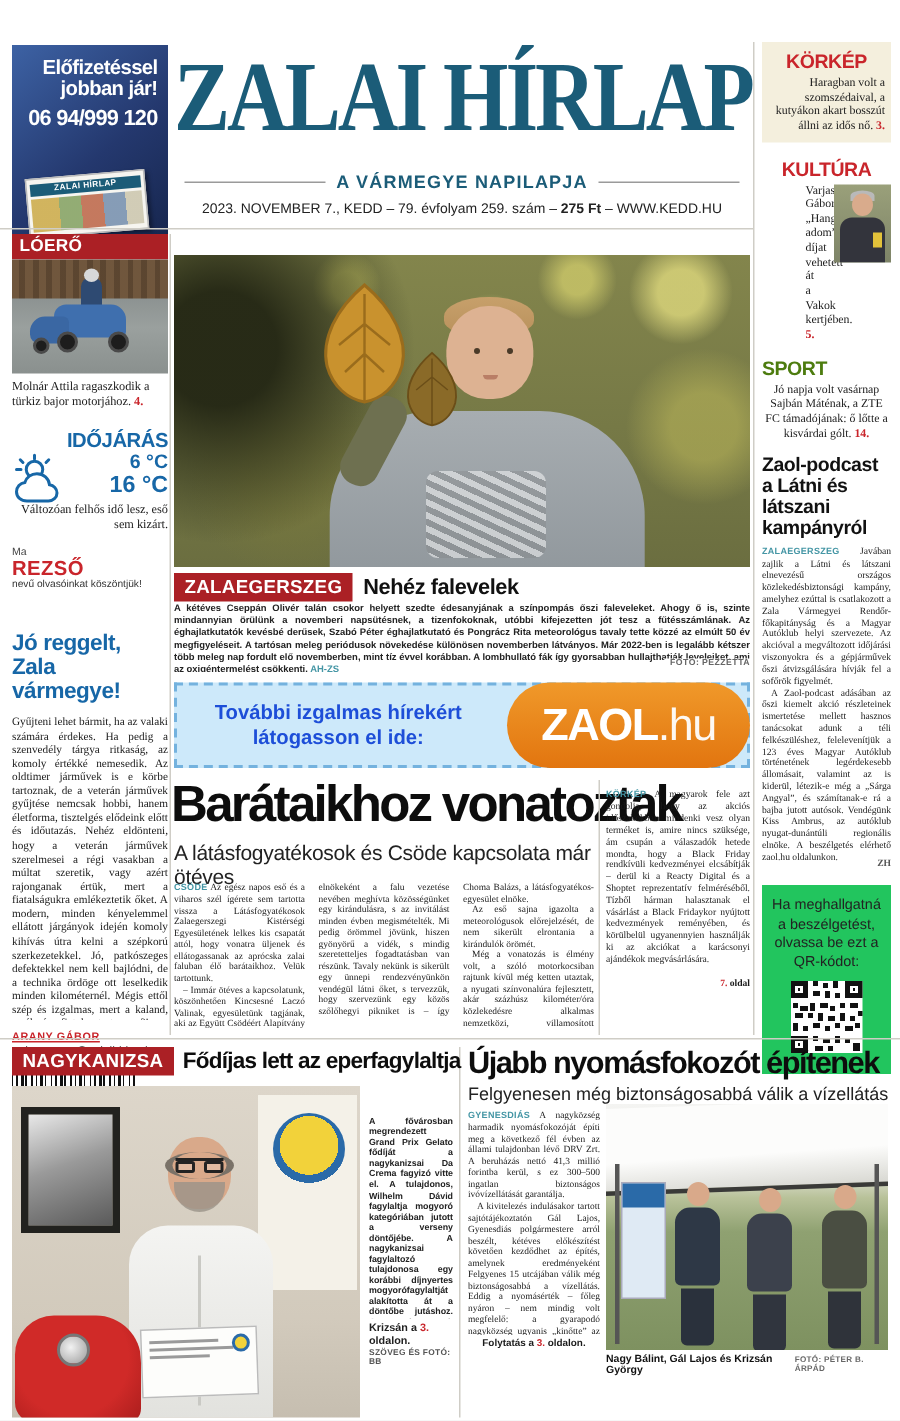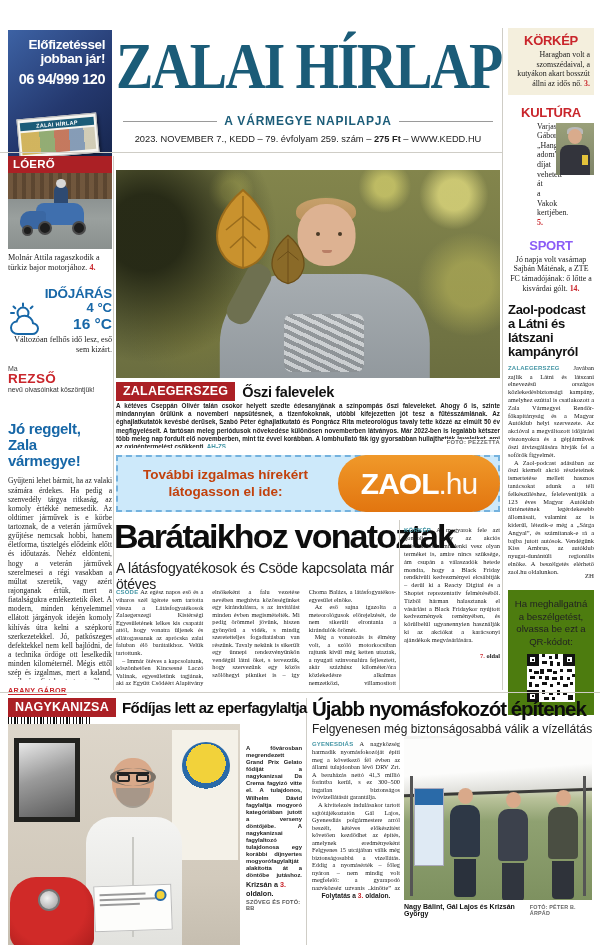--- a/index.html
+++ b/index.html
@@ -25,35 +25,35 @@
   .mast-tagline { position:absolute; top:84px; left:0; width:100%; display:flex; align-items:center; }
   .mast-tagline .line { flex:1; height:1px; background:#9a9a9a; margin:0 7px; }
   .mast-tagline .tag { color:#1b5c78; font-weight:bold; font-size:12px; letter-spacing:.8px; }
   .dateline { position:absolute; top:104px; left:0; width:100%; text-align:center; font-size:9.3px; color:#222; }
   .dateline b { font-weight:bold; }
 
   
   .right-rail { left:508px; top:28px; width:86px; height:662px; }
   .rail-box { background:#f4efdd; padding:5px 4px 6px; }
   .rail-h-red { color:#c9252b; font-weight:bold; font-size:13px; text-align:center; letter-spacing:-.3px; }
-  .rail-h-blue { color:#8b5cf6; font-weight:bold; font-size:13px; text-align:center; letter-spacing:-.3px; }
+  .rail-h-blue { color:#4d7c0f; font-weight:bold; font-size:13px; letter-spacing:-.3px; }
   .rail-teaser { font-family:"Liberation Serif",serif; font-size:7.9px; line-height:1.22; text-align:right; margin-top:2px; color:#1a1a1a; }
   .kultura-wrap { position:relative; margin-top:10px; }
   .kultura-photo { position:absolute; right:0; top:18px; width:38px; height:52px; background:linear-gradient(180deg,#9aa07a,#7e8468); overflow:hidden; }
   .kultura-suit { position:absolute; bottom:0; left:4px; width:30px; height:30px; background:#33343c; border-radius:8px 8px 0 0; }
   .kultura-head { position:absolute; top:6px; left:12px; width:14px; height:15px; background:#d9ab8c; border-radius:50%; }
   .kultura-hair { position:absolute; top:4px; left:11px; width:16px; height:7px; background:#b9b9b9; border-radius:50% 50% 0 0; }
   .kultura-book { position:absolute; bottom:10px; right:6px; width:6px; height:10px; background:#e3c23a; }
   .kultura-teaser { padding-right:60px;margin-left:29px; }
   .podcast-h { font-weight:bold; font-size:13px; line-height:1.08; letter-spacing:-.3px; margin:10px 0 5px; color:#111; }
   .podcast-body { position:relative; font-family:"Liberation Serif",serif; font-size:6.4px; line-height:1.22; text-align:justify; height:216px; overflow:hidden; }
   .podcast-body p + p { text-indent:6px; }
   .lead-in { font-family:"Liberation Sans",sans-serif; font-weight:bold; font-size:6px; color:#4596a5; letter-spacing:.2px; }
   .sign-end { position:absolute; right:0; bottom:0; background:#fff; padding-left:3px; font-weight:bold; color:#555; font-size:6.4px; }
-  .qr-box { background:#4d7c0f; margin-top:10px; padding:8px 5px 9px; text-align:center; }
+  .qr-box { background:#22c55e; margin-top:10px; padding:8px 5px 9px; text-align:center; }
   .qr-text { font-size:9.6px; line-height:1.3; color:#222; }
   .qr-svg { margin-top:6px; }
 
   
   .left-rail { left:8px; top:156px; width:104px; height:534px; }
   .tag-red { background:#ab2025; color:#fff; font-weight:bold; font-size:11.5px; padding:2px 5px 3px; letter-spacing:.2px; }
   .moto-photo { position:relative; width:100%; height:76px; overflow:hidden; background:linear-gradient(180deg,#8d9392 35%,#9aa09e 60%,#8a908e 100%); }
   .moto-fence { position:absolute; top:0; left:0; right:0; height:26px; background:repeating-linear-gradient(90deg,#6b4c2e 0 5px,#53381f 5px 9px); opacity:.85; }
   .moto-body { position:absolute; left:28px; top:30px; width:48px; height:22px; background:#3f6fae; border-radius:8px 10px 4px 4px; }
   .moto-sidecar { position:absolute; left:12px; top:38px; width:26px; height:18px; background:#3a67a3; border-radius:10px 4px 6px 6px; }
@@ -104,21 +104,21 @@
   .leaf-small { position:absolute; left:150px; top:64px; }
 
   .photo-tagrow { left:116px; top:382px; width:384px; display:flex; align-items:center; }
   .tagbox { background:#ab2025; color:#fff; font-weight:bold; font-size:12.5px; padding:2px 7px 3px; letter-spacing:.2px; }
   .photo-title { font-weight:bold; font-size:14.5px; letter-spacing:-.3px; margin-left:7px; color:#111; }
   .photo-caption { left:116px; top:402px; width:384px; height:46px; font-weight:bold; font-size:6.3px; line-height:1.3; text-align:justify; color:#222; position:absolute; overflow:hidden; }
   .cap-sign { color:#4596a5; font-weight:bold; }
   .cap-credit { position:absolute; right:0; bottom:1px; background:#fff; padding-left:4px; font-weight:bold; font-size:5.8px; color:#666; letter-spacing:.3px; }
 
   .banner { left:116px; top:455px; width:384px; height:57px; background:#cde9fa; border:2px dashed #74b2de; display:flex; align-items:center; }
-  .banner-text { width:215px; text-align:center; color:#c2410c; font-weight:bold; font-size:13.5px; line-height:1.25; }
+  .banner-text { width:215px; text-align:center; color:#1d4ed8; font-weight:bold; font-size:13.5px; line-height:1.25; }
   .banner-pill { position:absolute; right:-2px; top:-2px; bottom:-2px; width:162px; background:linear-gradient(180deg,#f0992a,#e2750f); border-radius:30px; display:flex; align-items:center; justify-content:center; }
   .zaol-bold { color:#fff; font-weight:bold; font-size:30px; letter-spacing:-1px; }
   .zaol-tail { color:#fff; font-size:30px; opacity:.95; letter-spacing:-1px; }
 
   .main-headline { left:114px; top:517px; width:286px; font-weight:bold; font-size:34px; letter-spacing:-1.8px; color:#0d0d0d; white-space:nowrap; }
   .main-subhead { left:116px; top:560px; width:286px; font-size:14px; color:#222; letter-spacing:-.2px; }
   .main-cols { left:116px; top:588px; width:280px; height:102px; column-count:3; column-gap:9px; font-family:"Liberation Serif",serif; font-size:6.3px; line-height:1.2; text-align:justify; overflow:hidden; position:absolute; }
   .main-cols p + p { text-indent:6px; }
 
   .bf-col { left:404px; top:520px; width:96px; height:170px; position:absolute; }
@@ -296,21 +296,21 @@
 
     <div class="weather">
       <svg class="weather-icon" width="44" height="38" viewBox="0 0 44 38">
         <g fill="none" stroke="#1767a7" stroke-width="2" stroke-linecap="round">
           <circle cx="15" cy="11" r="5.5"></circle>
           <path d="M15 1.5v2.5 M5.5 4.5l1.8 1.8 M24.5 4.5l-1.8 1.8 M3 11h3"></path>
           <path d="M10 32c-4 0-7-2.6-7-6.2 0-3.2 2.4-5.8 5.6-6.2 1-3.4 4.2-5.8 8-5.8 4.4 0 8 3.2 8.4 7.4 2.8.4 5 2.6 5 5.4 0 3-2.6 5.4-5.8 5.4H10z" fill="#fff"></path>
         </g>
       </svg>
       <div class="weather-h">IDŐJÁRÁS</div>
-      <div class="temp1">4 °C</div>
+      <div class="temp1">6 °C</div>
       <div class="temp2">16 °C</div>
       <div class="weather-desc">Változóan felhős idő lesz, eső sem kizárt.</div>
     </div>
 
     <div class="nameday">
       <div class="nameday-ma">Ma</div>
       <div class="nameday-name">REZSŐ</div>
       <div class="nameday-tail">nevű olvasóinkat köszöntjük!</div>
     </div>
 
@@ -338,21 +338,21 @@
       <path d="M35 8 L35 80 M35 28 L18 42 M35 28 L52 42 M35 48 L22 60 M35 48 L48 60" stroke="#9a6c1c" stroke-width="1.6" fill="none"></path>
     </svg>
     <svg class="leaf-small" width="44" height="52" viewBox="0 0 70 84">
       <path d="M35 2 C16 18 6 38 10 56 C14 70 24 78 35 80 C46 78 56 70 60 56 C64 38 54 18 35 2 Z" fill="#8a6a28" stroke="#6b4e18" stroke-width="2"></path>
       <path d="M35 8 L35 80 M35 28 L18 42 M35 28 L52 42" stroke="#6b4e18" stroke-width="1.6" fill="none"></path>
     </svg>
   </div>
 
   <div class="abs photo-tagrow">
     <span class="tagbox">ZALAEGERSZEG</span>
-    <span class="photo-title">Őszi falevelek</span>
+    <span class="photo-title">Nehéz falevelek</span>
   </div>
   <div class="photo-caption">
     <span>A kétéves Cseppán Olivér talán csokor helyett szedte édesanyjának a színpompás őszi faleveleket. Ahogy ő is, szinte mindannyian örülünk a novemberi napsütésnek, a tizenfokoknak, utóbbi kifejezetten jót tesz a fűtésszámlának. Az éghajlatkutatók kevésbé derűsek, Szabó Péter éghajlatkutató és Pongrácz Rita meteorológus tavaly tette közzé az elmúlt 50 év megfigyeléseit. A tartósan meleg periódusok növekedése különösen novemberben látványos. Már 2022-ben is legalább kétszer több meleg nap fordult elő novemberben, mint tíz évvel korábban. A lombhullató fák így gyorsabban hullajthatják leveleiket, ami az oxigéntermelést csökkenti.</span> <span class="cap-sign">AH-ZS</span>
     <span class="cap-credit">FOTÓ: PEZZETTA</span>
   </div>
 
   <div class="abs banner">
     <div class="banner-text">
       <div>További izgalmas hírekért</div>
       <div>látogasson el ide:</div>

